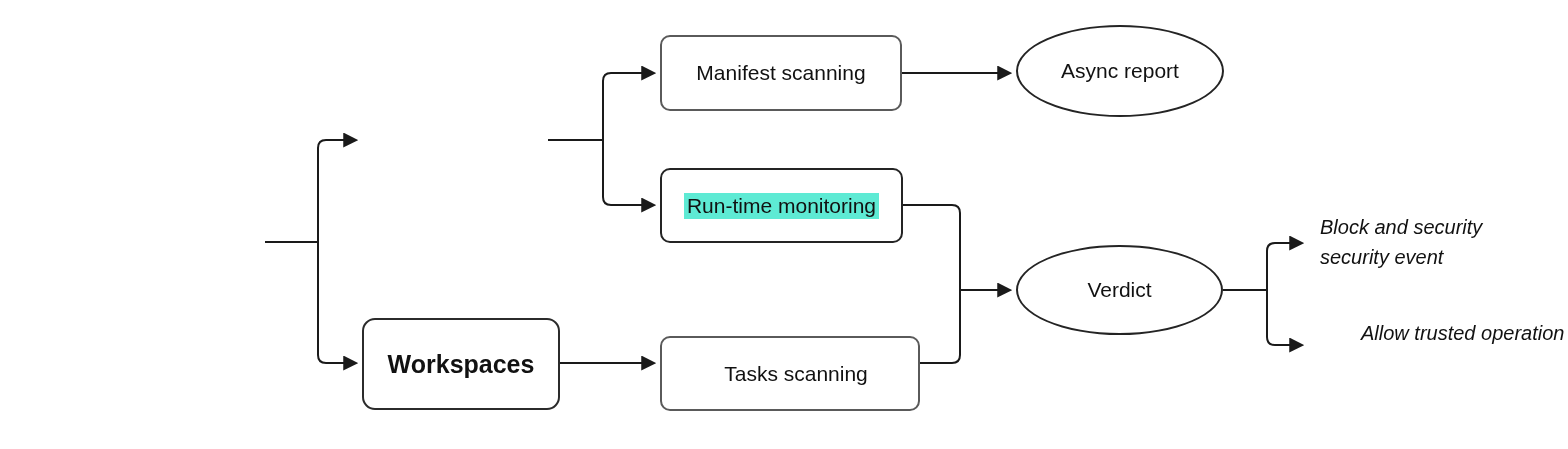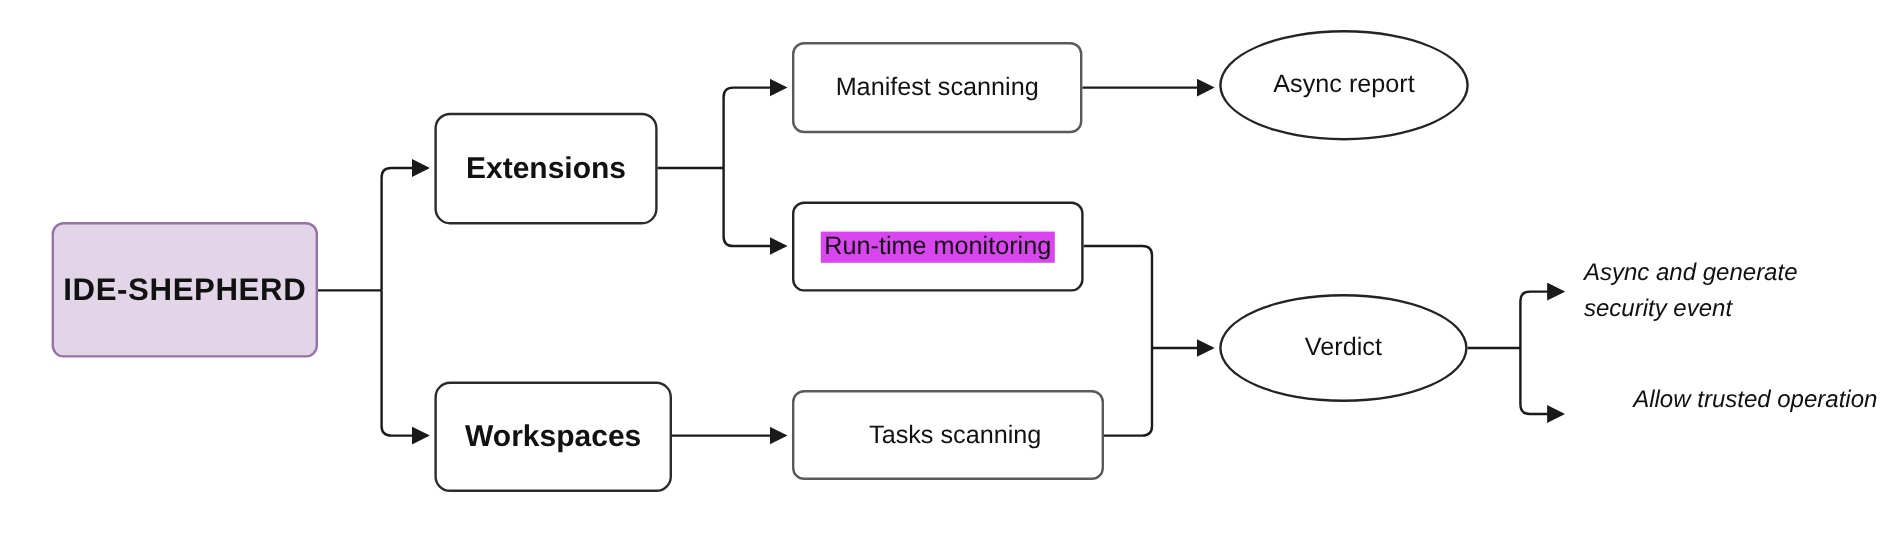--- a/index.html
+++ b/index.html
@@ -16,21 +16,21 @@
     background:#e1d5e7;border:2px solid #9673a6;
     font-weight:bold;font-size:26px;letter-spacing:0.5px;
   }
   .node-rounded{
     border:2px solid #2b2b2b;border-radius:13px;
     font-weight:bold;font-size:25px;
   }
   .node-rect{border:2px solid #5a5a5a;font-size:21px;}
   .node-rect-dark{border:2px solid #242424;font-size:21px;}
   .node-ellipse{border:2px solid #242424;border-radius:50%;font-size:21px;}
-  .hl{background:#d946ef;padding:1px 3px;}
+  .hl{background:#5eead4;padding:1px 3px;}
   .outcome{
     position:absolute;z-index:1;font-style:italic;font-size:20px;line-height:30px;
     width:205px;text-align:left;
   }
 </style>
 </head>
 <body>
 
 <div class="stage">
 
@@ -56,49 +56,43 @@
 
       <path d="M903,205 H952 Q960,205 960,213 V355 Q960,363 952,363 H920"></path>
       <path d="M960,290 H1010" marker-end="url(#arr)"></path>
 
       <path d="M1223,290 H1267"></path>
       <path d="M1267,290 V251 Q1267,243 1275,243 H1302" marker-end="url(#arr)"></path>
       <path d="M1267,290 V337 Q1267,345 1275,345 H1302" marker-end="url(#arr)"></path>
     </g>
   </svg>
 
-  <div class="node node-root" style="left:43px;top:185px;width:222px;height:113px;">
-    <span>IDE-SHEPHERD</span>
-  </div>
 
-  <div class="node node-rounded" style="left:362px;top:94px;width:186px;height:93px;">
-    <span>Extensions</span>
-  </div>
 
   <div class="node node-rounded" style="left:362px;top:318px;width:198px;height:92px;">
     <span>Workspaces</span>
   </div>
 
   <div class="node node-rect" style="left:660px;top:35px;width:242px;height:76px;">
     <span>Manifest scanning</span>
   </div>
 
   <div class="node node-rect-dark" style="left:660px;top:168px;width:243px;height:75px;">
     <span class="hl">Run-time monitoring</span>
   </div>
 
-  <div class="node node-rect" style="left:660px;top:325px;width:260px;height:75px;padding-left:12px;">
+  <div class="node node-rect" style="left:660px;top:336px;width:260px;height:75px;padding-left:12px;">
     <span>Tasks scanning</span>
   </div>
 
   <div class="node node-ellipse" style="left:1016px;top:245px;width:207px;height:90px;">
     <span>Verdict</span>
   </div>
 
   <div class="node node-ellipse" style="left:1016px;top:25px;width:208px;height:92px;">
     <span>Async report</span>
   </div>
 
-  <div class="outcome" style="left:1320px;top:212px;">Async and generate security event</div>
+  <div class="outcome" style="left:1320px;top:212px;">Block and security security event</div>
 
   <div class="outcome" style="left:1320px;top:318px;margin-left:41px;">Allow trusted operation</div>
 
 </div>
 
 </body></html>

